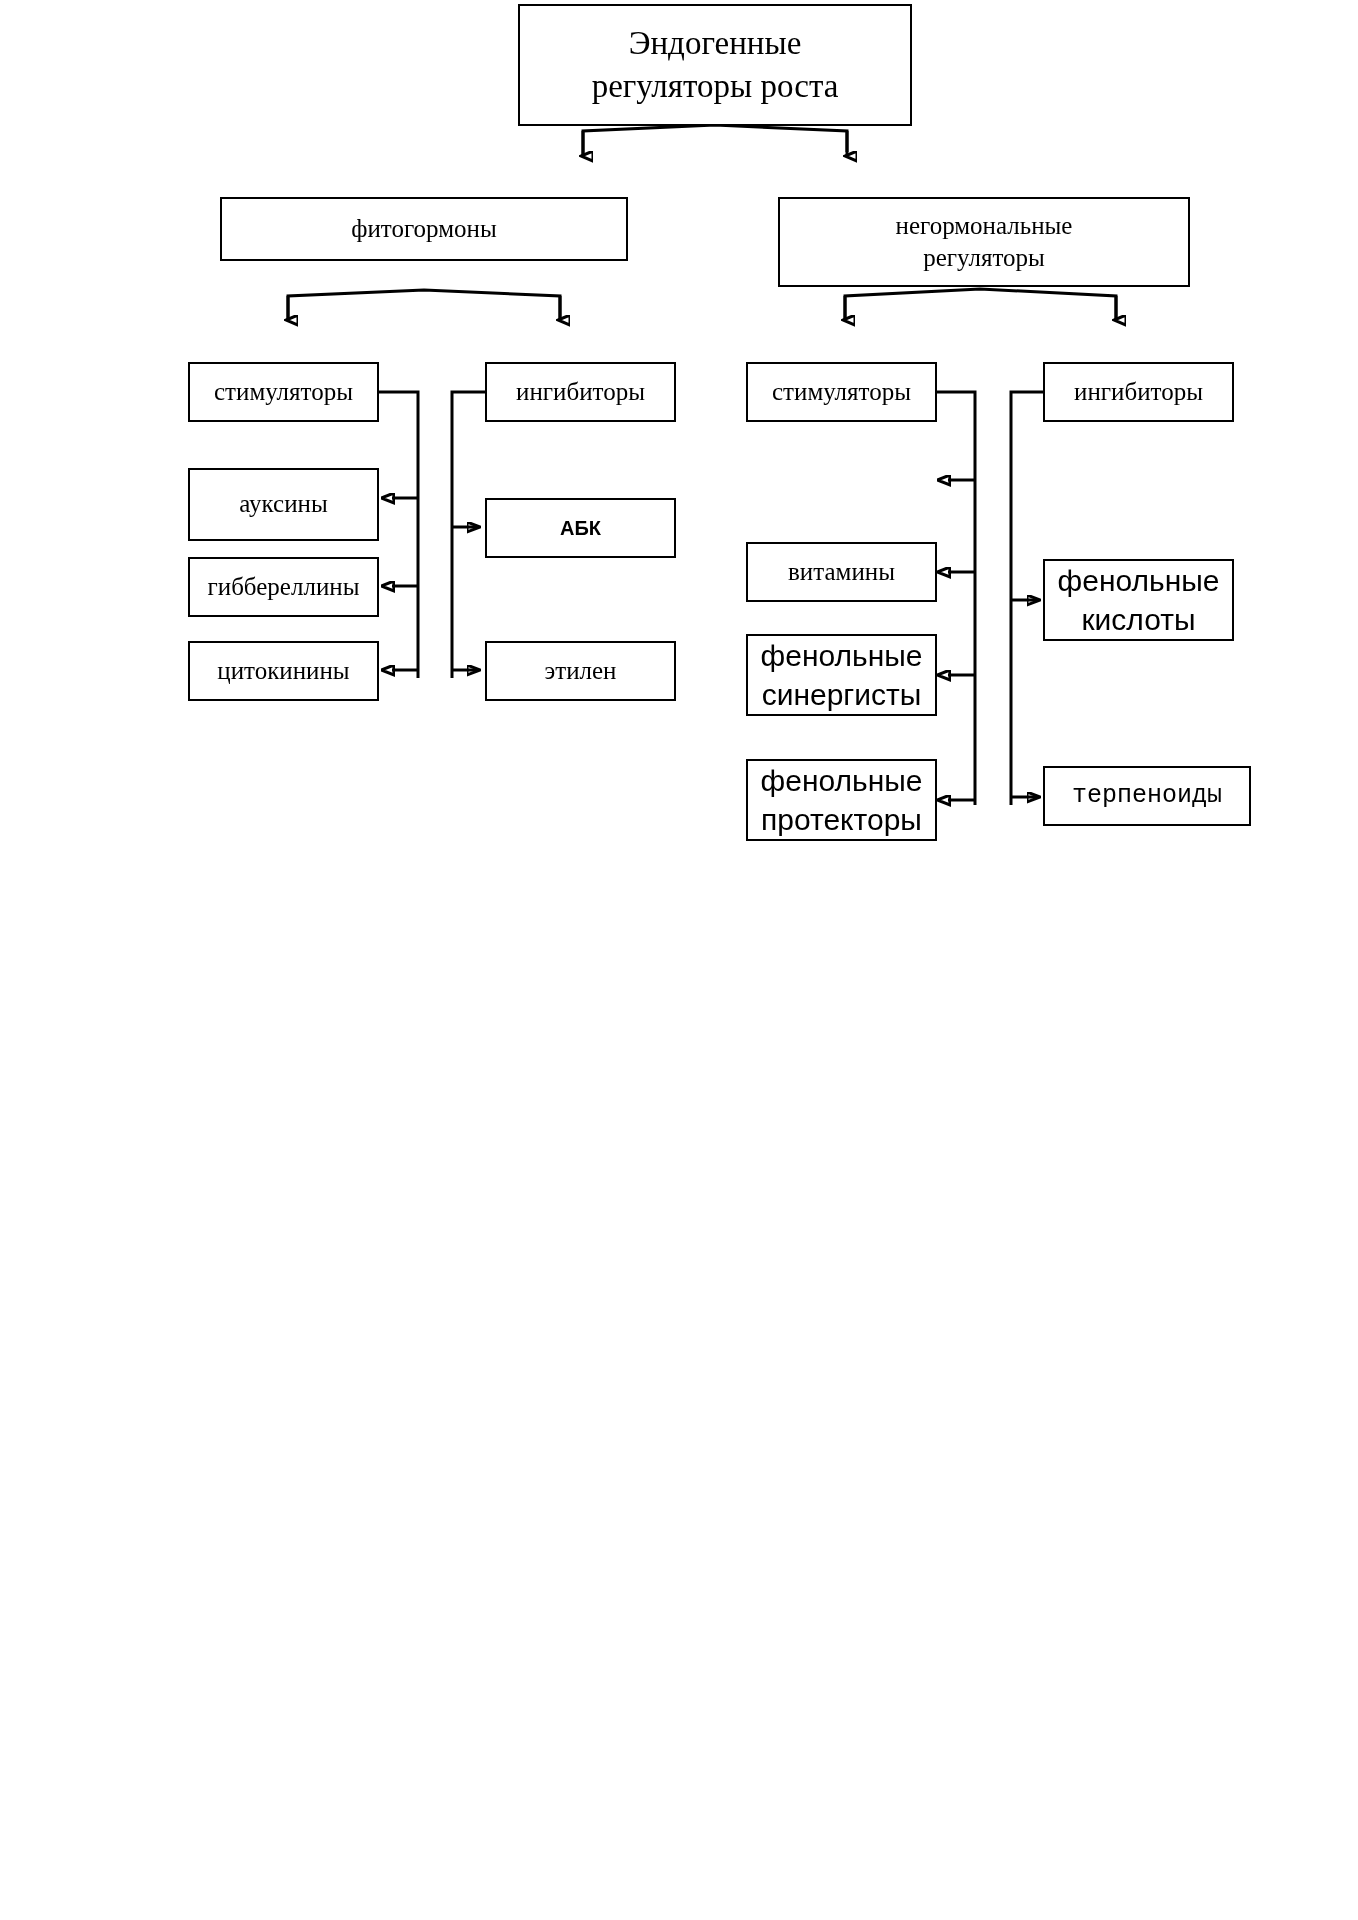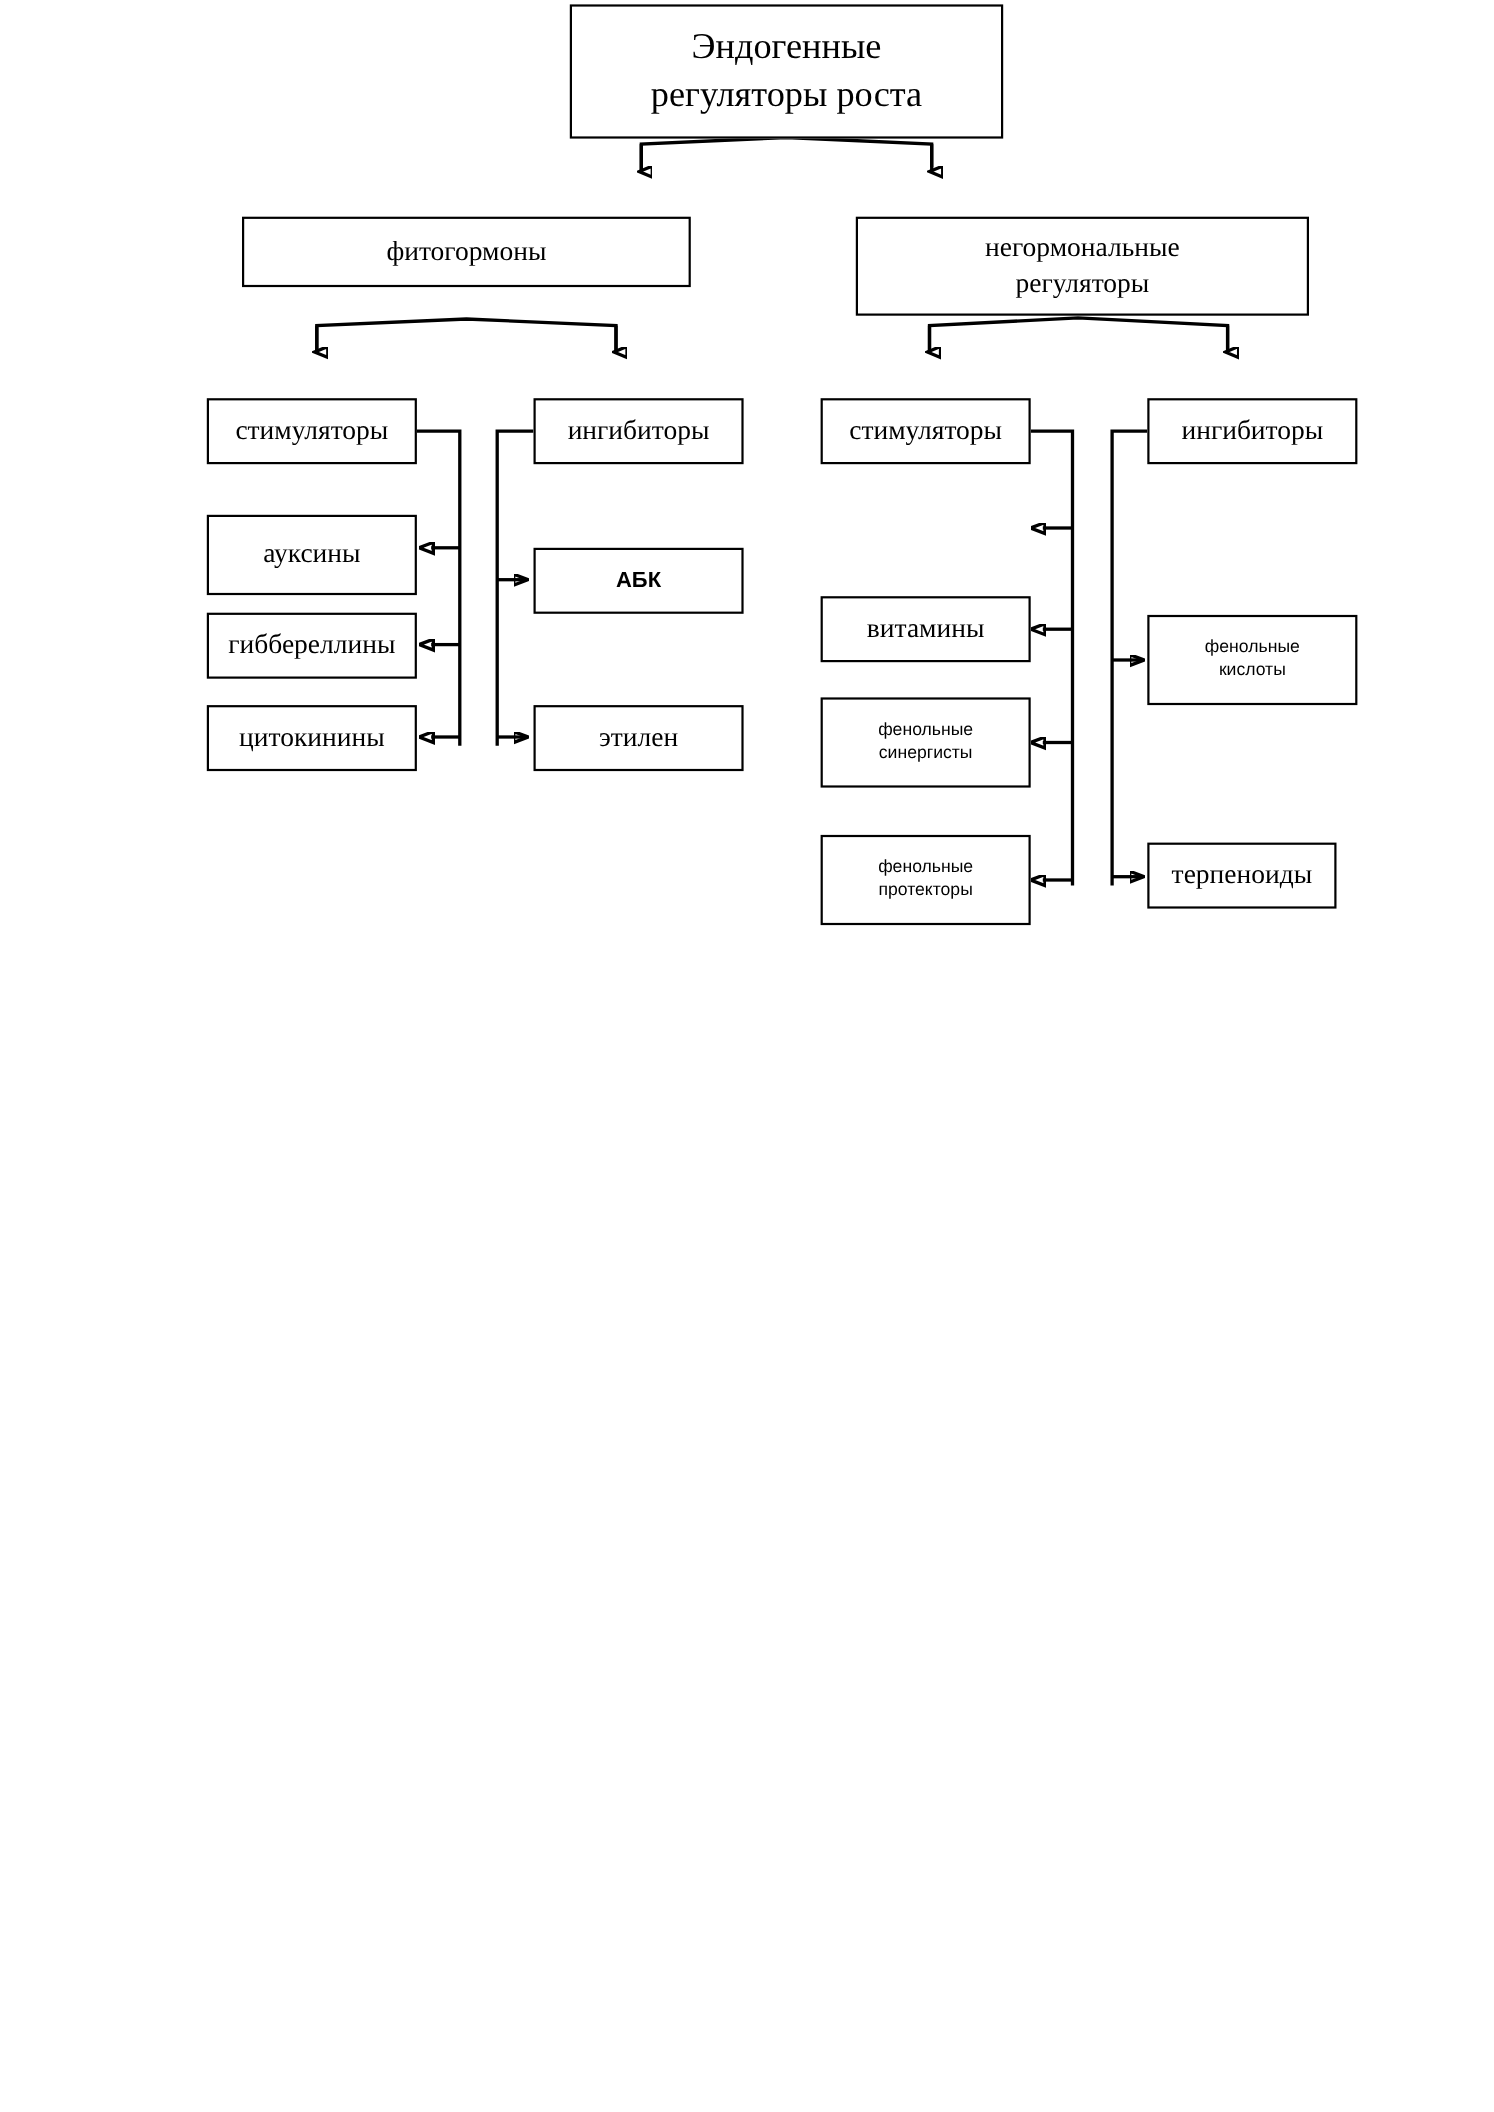--- a/index.html
+++ b/index.html
@@ -13,21 +13,21 @@
     display:flex;
     align-items:center;
     justify-content:center;
     text-align:center;
     line-height:1.30;
     font-family:"Liberation Serif",serif;
     font-size:25px;
     z-index:3;
   }
   .node.serif{font-family:"Liberation Serif",serif;}
-  .node.sans{font-family:"Liberation Sans",sans-serif;font-size:16px;}
+  .node.sans{font-family:"Liberation Sans",sans-serif;font-size:30px;}
   .node.sansbold{font-family:"Liberation Sans",sans-serif;font-weight:bold;font-size:20px;}
   .node span{display:block;padding:0 6px;}
   svg#wires{position:absolute;left:0;top:0;width:1358px;height:1920px;z-index:1;}
   svg#wires line,svg#wires polyline,svg#wires path{stroke:#000;stroke-width:3;fill:none;}
 </style>
 </head>
 <body>
 
 <div id="canvas">
 
@@ -148,17 +148,17 @@
   </div>
 
   <div class="node sans" style="left:746px;top:759px;width:191px;height:82px;">
     <span>фенольные<br>протекторы</span>
   </div>
 
   <div class="node sans" style="left:1043px;top:559px;width:191px;height:82px;">
     <span>фенольные<br>кислоты</span>
   </div>
 
-  <div class="node serif" style="left:1043px;top:766px;width:172px;height:60px;">
+  <div class="node serif" style="left:1043px;top:766px;width:208px;height:60px;font-family:Liberation Mono, monospace;">
     <span>терпеноиды</span>
   </div>
 
 </div>
 
 </body></html>

